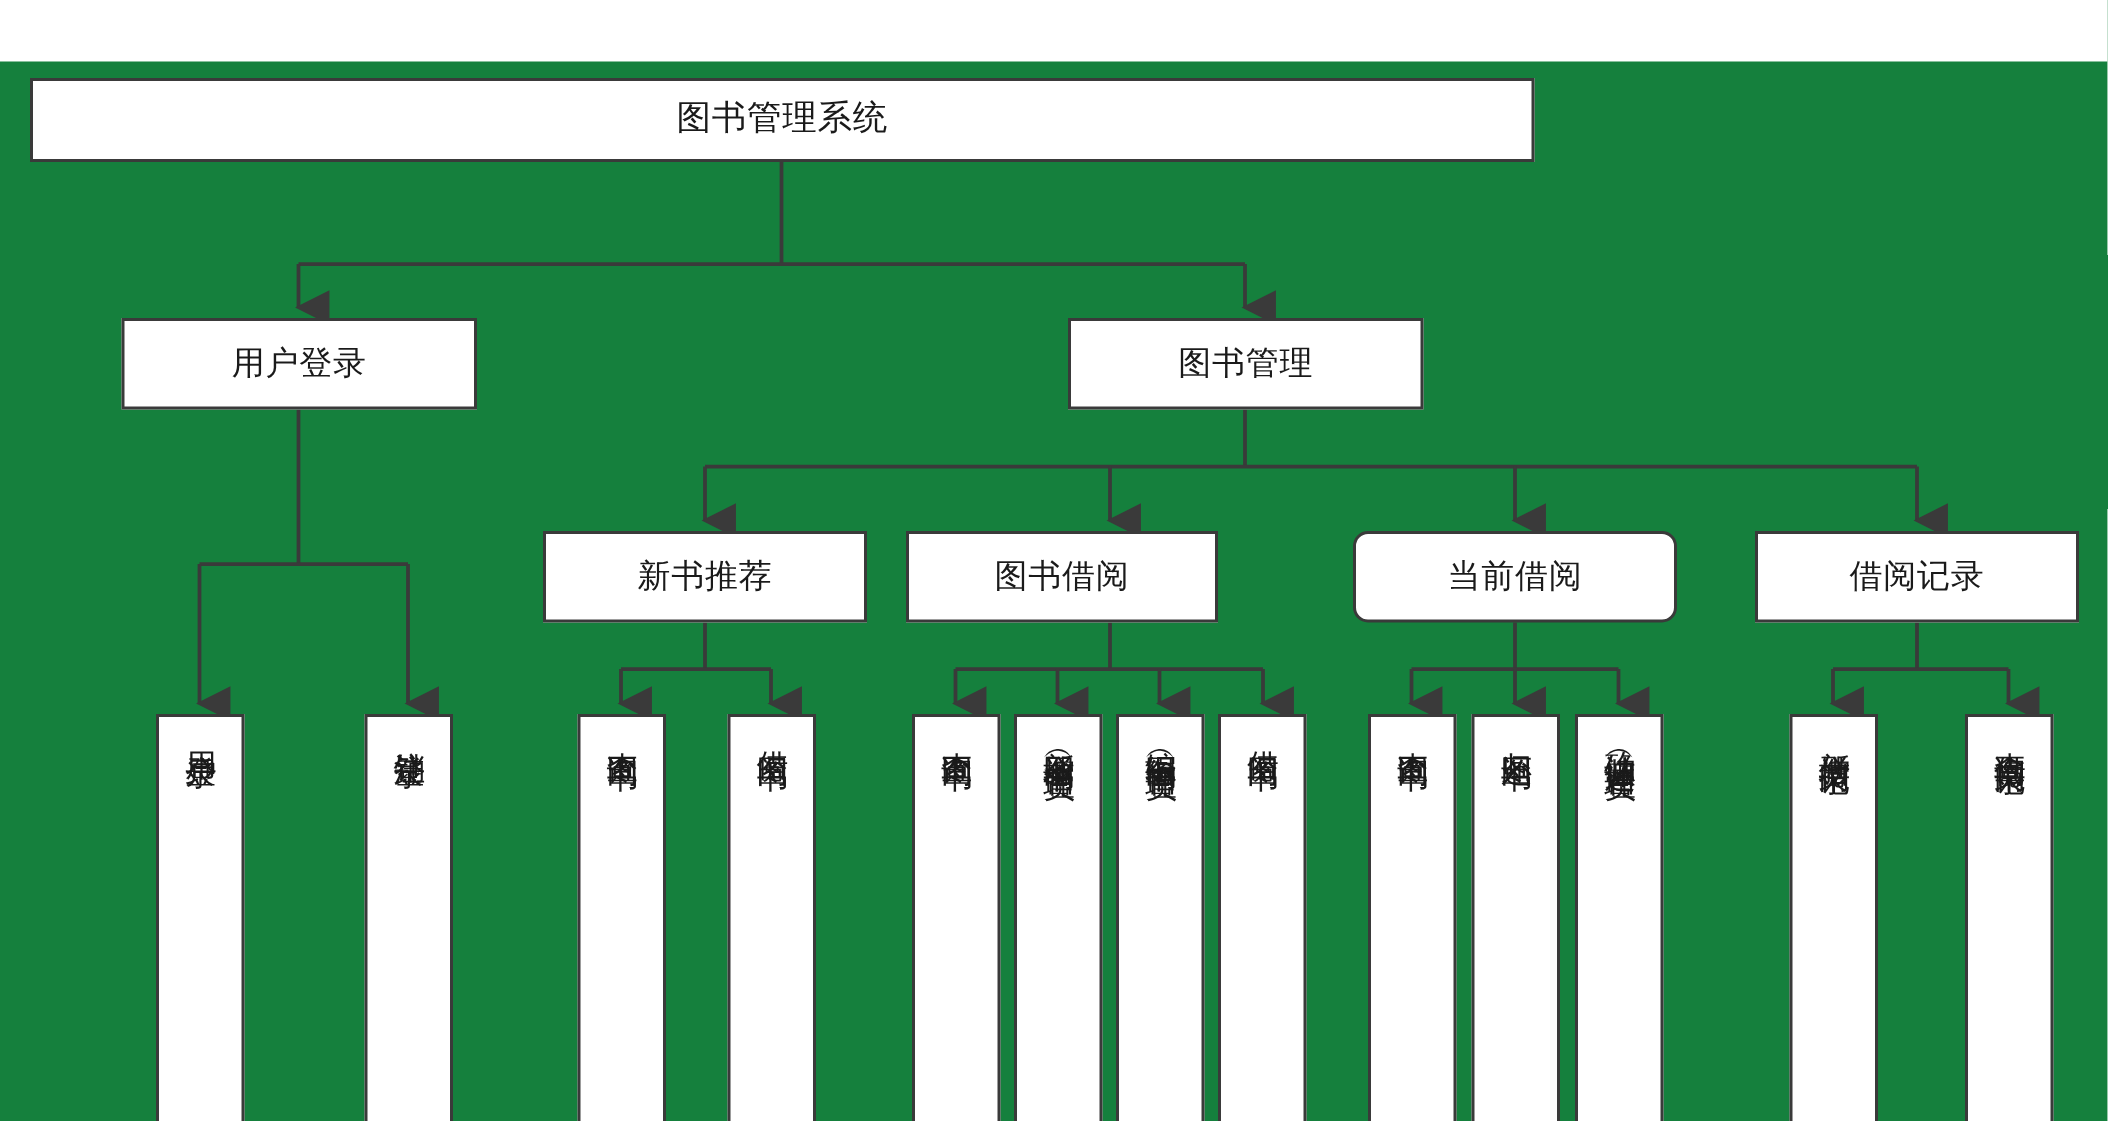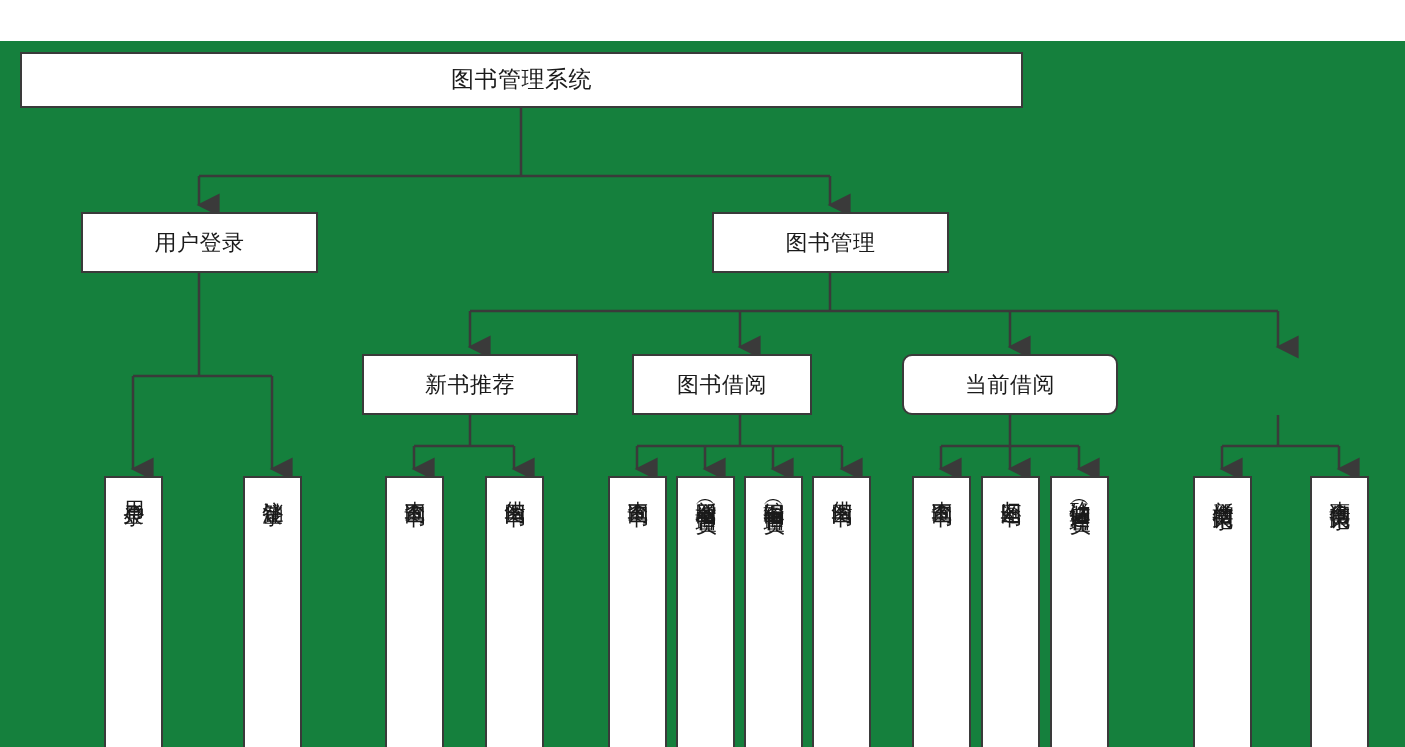--- a/index.html
+++ b/index.html
@@ -140,26 +140,29 @@
   <div class="node h" style="left:81px; top:171px; width:237px; height:61px;">
     <span class="label">用户登录</span>
   </div>
   <div class="node h" style="left:712px; top:171px; width:237px; height:61px;">
     <span class="label">图书管理</span>
   </div>
 
   <div class="node h" style="left:362px; top:313px; width:216px; height:61px;">
     <span class="label">新书推荐</span>
   </div>
-  <div class="node h" style="left:632px; top:313px; width:180px; height:61px;">
+  <div class="node h" style="left:604px; top:313px; width:208px; height:61px;">
     <span class="label">图书借阅</span>
   </div>
   <div class="node h" style="left:902px; top:313px; width:216px; height:61px;border-radius:10px;">
     <span class="label">当前借阅</span>
   </div>
+  <div class="node h" style="left:1170px; top:313px; width:216px; height:61px;">
+    <span class="label">借阅记录</span>
+  </div>
 
   <div class="node v" style="left:104px; top:435px; width:59px; height:299px;">
     <span class="label">用户登录</span>
   </div>
   <div class="node v" style="left:243px; top:435px; width:59px; height:299px;">
     <span class="label">注销登录</span>
   </div>
 
   <div class="node v" style="left:385px; top:435px; width:59px; height:299px;">
     <span class="label">查询图书</span>

